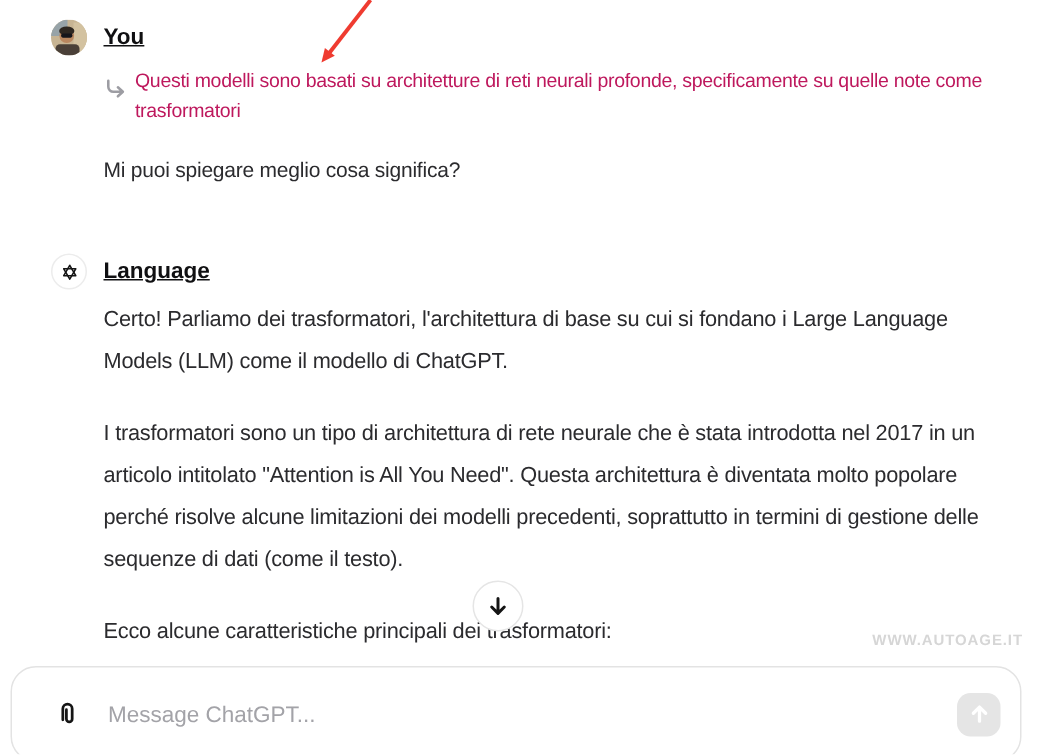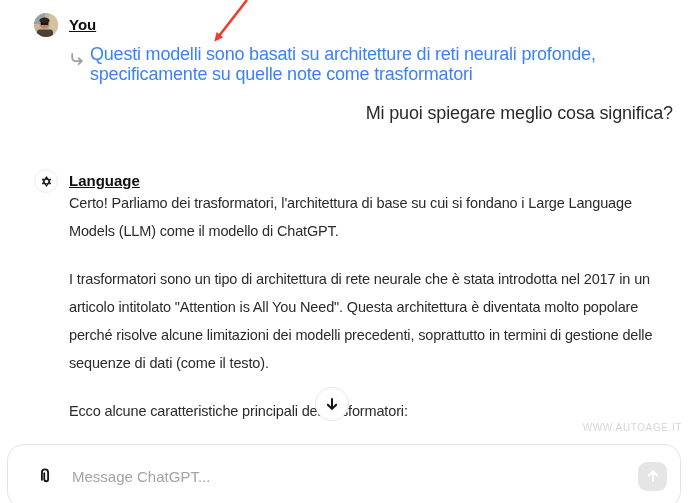--- a/index.html
+++ b/index.html
@@ -38,37 +38,36 @@
     text-decoration: underline;
   }
   .author-user { top: 16px; }
   .author-assistant { top: 172px; }
   
   .quote-row { position: absolute; left: 69px; top: 44px; width: 606px; }
   .quote-icon { position: absolute; left: 0; top: 7px; width: 16px; height: 16px; }
   .quote-text {
     margin-left: 21px;
     width: 582px;
-    font-size: 18px;
+    font-size: 13px;
     line-height: 20px;
     letter-spacing: -0.2px;
-    color: #3b82f6;
+    color: #be185d;
   }
   
   .user-text {
     position: absolute;
     left: 69px; top: 99px;
     width: 604px;
-    font-size: 18px;
+    font-size: 14px;
     line-height: 28px;
     letter-spacing: -0.15px;
     color: #2b2b2e;
-    text-align: right;
-  }
-  .assistant-body { position: absolute; left: 69px; top: 189px; width: 604px; }
+  }
+  .assistant-body { position: absolute; left: 69px; top: 199px; width: 604px; }
   .assistant-body p {
     margin: 0 0 20px 0;
     font-size: 14.5px;
     line-height: 28px;
     letter-spacing: -0.15px;
     color: #2b2b2e;
   }
   
   .scroll-btn {
     position: absolute;
@@ -79,21 +78,21 @@
     border: 1px solid #e5e5e5;
     box-sizing: border-box;
     display: flex; align-items: center; justify-content: center;
     cursor: pointer;
   }
   
   .watermark {
     position: absolute;
     right: 9px; top: 422px;
     font-size: 10px;
-    font-weight: normal;
+    font-weight: bold;
     letter-spacing: 0.6px;
     color: #d6d6d6;
   }
   
   .composer {
     position: absolute;
     left: 7px; top: 444px;
     width: 674px; height: 64px;
     border: 1px solid #e3e3e3;
     border-radius: 17px;

